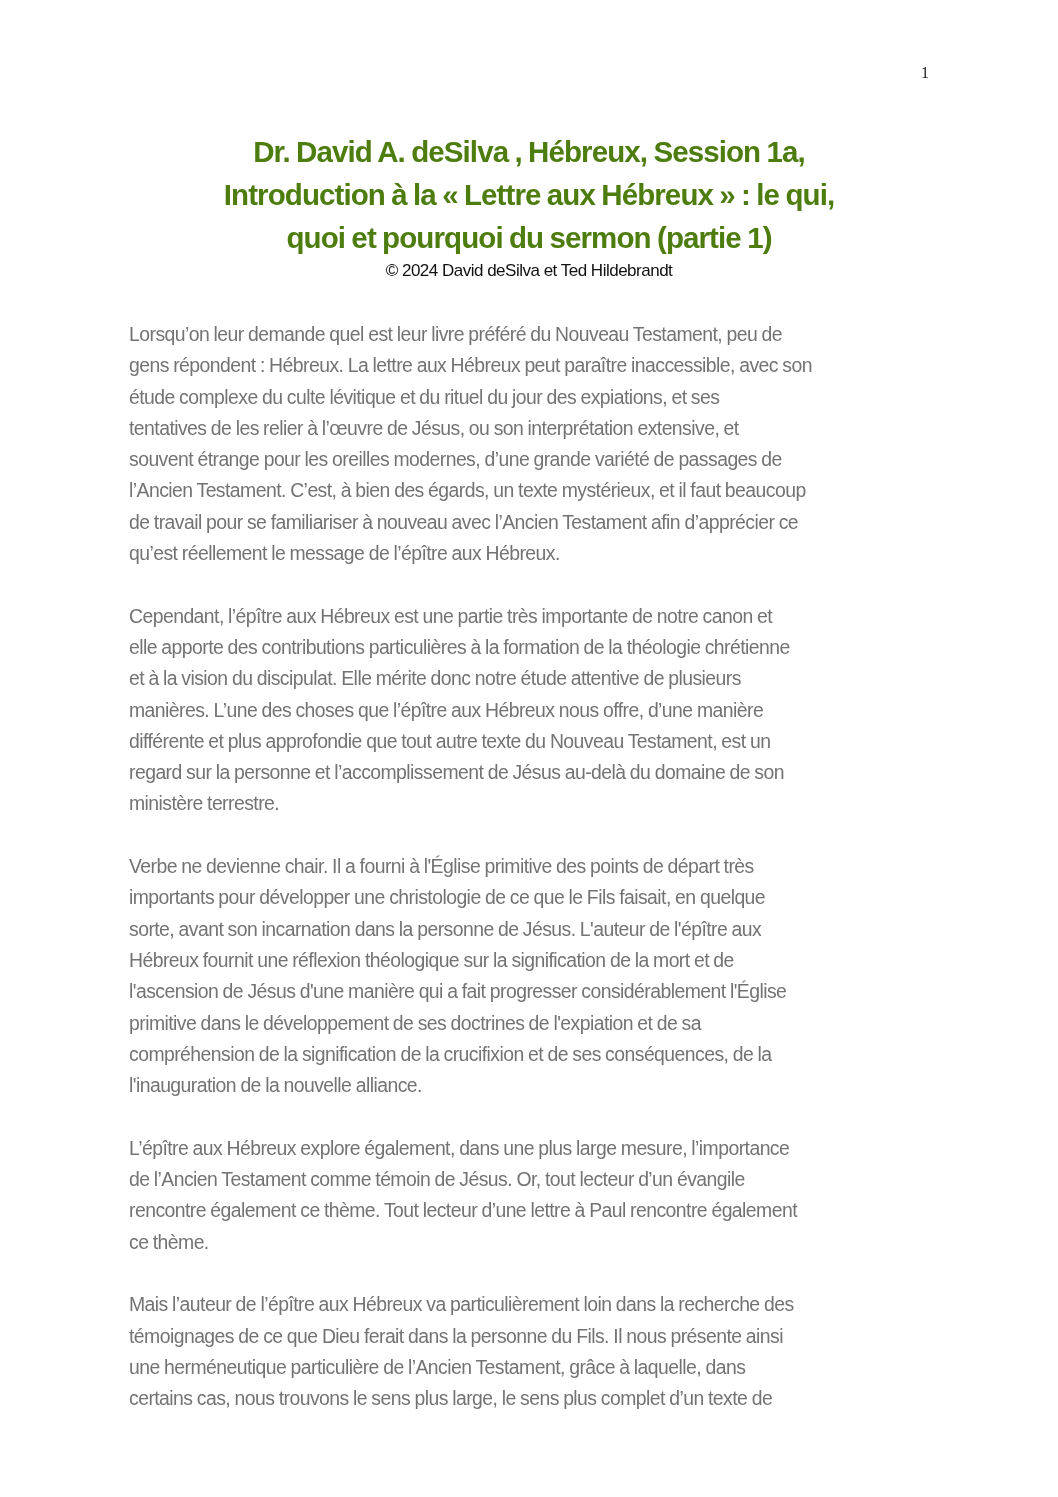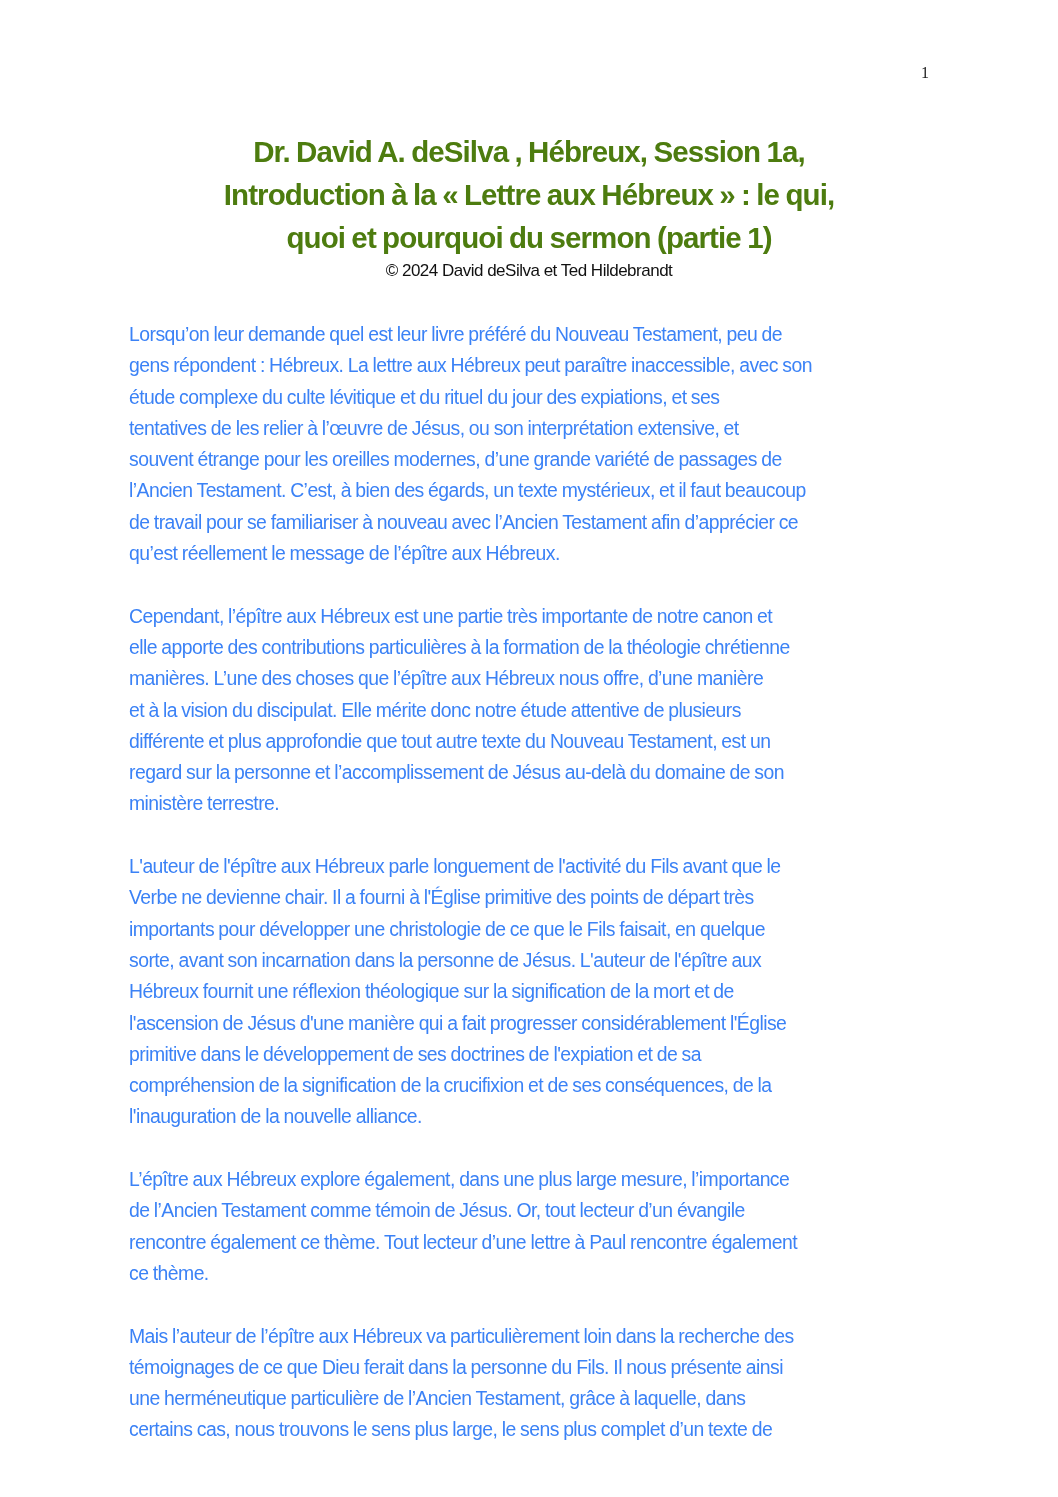--- a/index.html
+++ b/index.html
@@ -51,21 +51,21 @@
     top: 319px;
     left: 129px;
     width: 806px;
   }
   .para {
     font-size: 19.4px;
     line-height: 31.3px;
     letter-spacing: -0.55px;
     word-spacing: -0.5px;
     margin: 0 0 31.3px 0;
-    color: #3b82f6;
+    color: #737373;
     white-space: normal;
   }
   .line {
     display: block;
     white-space: nowrap;
   }
 </style>
 </head>
 <body>
 
@@ -87,28 +87,27 @@
     <span class="line">étude complexe du culte lévitique et du rituel du jour des expiations, et ses</span>
     <span class="line">tentatives de les relier à l’œuvre de Jésus, ou son interprétation extensive, et</span>
     <span class="line">souvent étrange pour les oreilles modernes, d’une grande variété de passages de</span>
     <span class="line">l’Ancien Testament. C’est, à bien des égards, un texte mystérieux, et il faut beaucoup</span>
     <span class="line">de travail pour se familiariser à nouveau avec l’Ancien Testament afin d’apprécier ce</span>
     <span class="line">qu’est réellement le message de l’épître aux Hébreux.</span>
   </p>
   <p class="para">
     <span class="line">Cependant, l’épître aux Hébreux est une partie très importante de notre canon et</span>
     <span class="line">elle apporte des contributions particulières à la formation de la théologie chrétienne</span>
+    <span class="line">et à la vision du discipulat. Elle mérite donc notre étude attentive de plusieurs</span>
     <span class="line">manières. L’une des choses que l’épître aux Hébreux nous offre, d’une manière</span>
-    <span class="line">et à la vision du discipulat. Elle mérite donc notre étude attentive de plusieurs</span>
     <span class="line">différente et plus approfondie que tout autre texte du Nouveau Testament, est un</span>
     <span class="line">regard sur la personne et l’accomplissement de Jésus au-delà du domaine de son</span>
     <span class="line">ministère terrestre.</span>
   </p>
   <p class="para">
-    <span class="line">L'auteur de l'épître aux Hébreux parle longuement de l'activité du Fils avant que le</span>
     <span class="line">Verbe ne devienne chair. Il a fourni à l'Église primitive des points de départ très</span>
     <span class="line">importants pour développer une christologie de ce que le Fils faisait, en quelque</span>
     <span class="line">sorte, avant son incarnation dans la personne de Jésus. L'auteur de l'épître aux</span>
     <span class="line">Hébreux fournit une réflexion théologique sur la signification de la mort et de</span>
     <span class="line">l'ascension de Jésus d'une manière qui a fait progresser considérablement l'Église</span>
     <span class="line">primitive dans le développement de ses doctrines de l'expiation et de sa</span>
     <span class="line">compréhension de la signification de la crucifixion et de ses conséquences, de la</span>
     <span class="line">l'inauguration de la nouvelle alliance.</span>
   </p>
   <p class="para">

